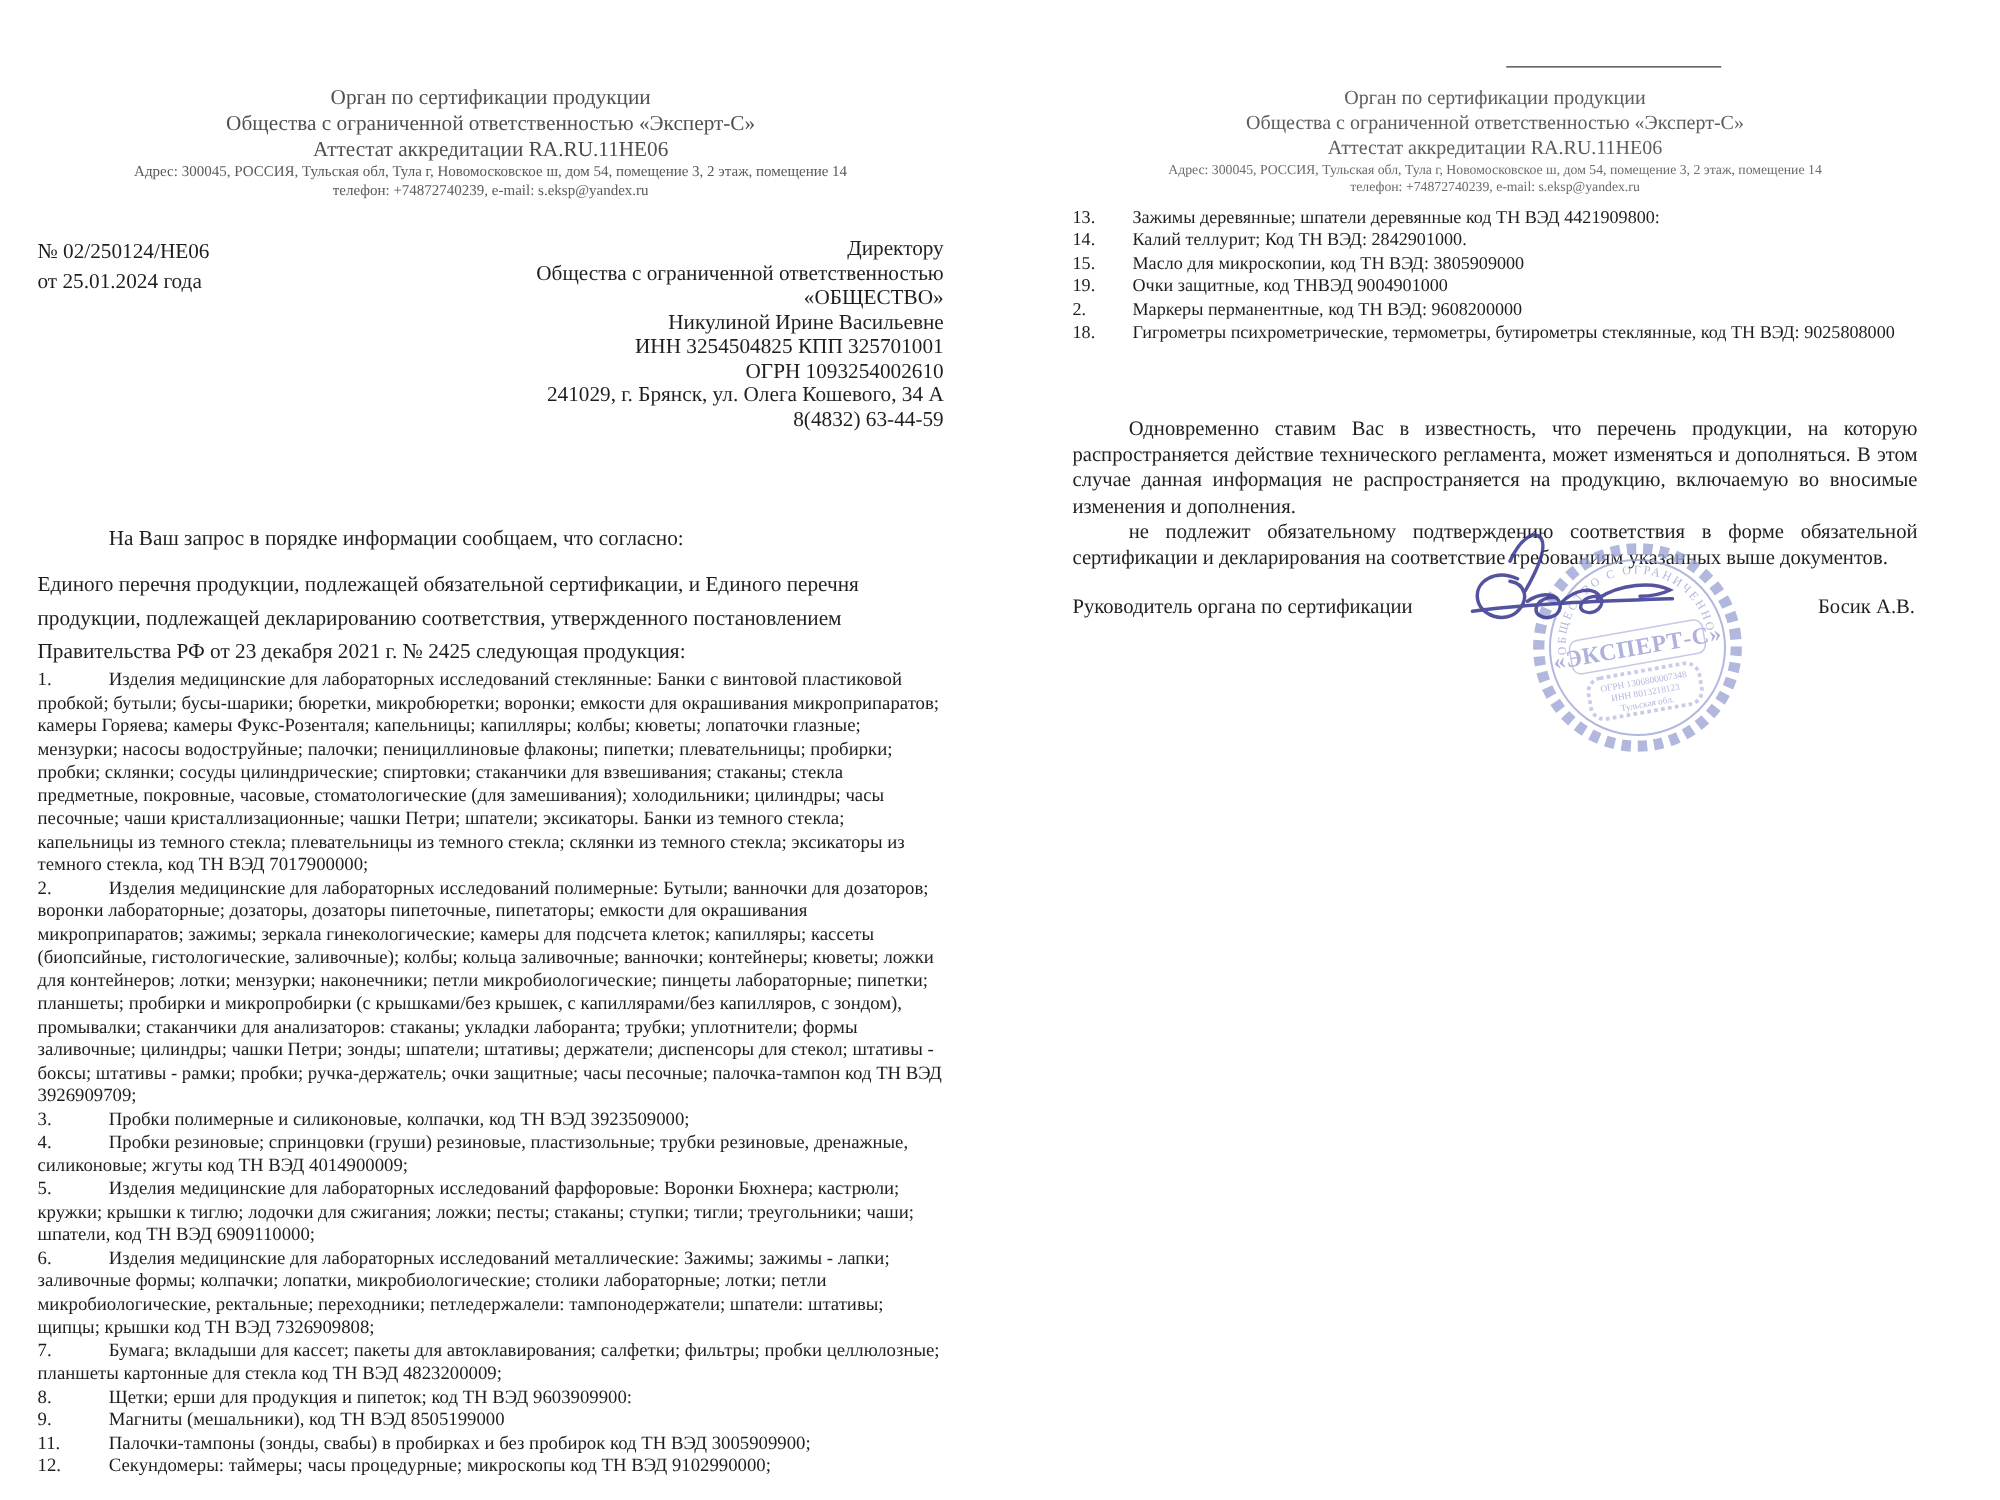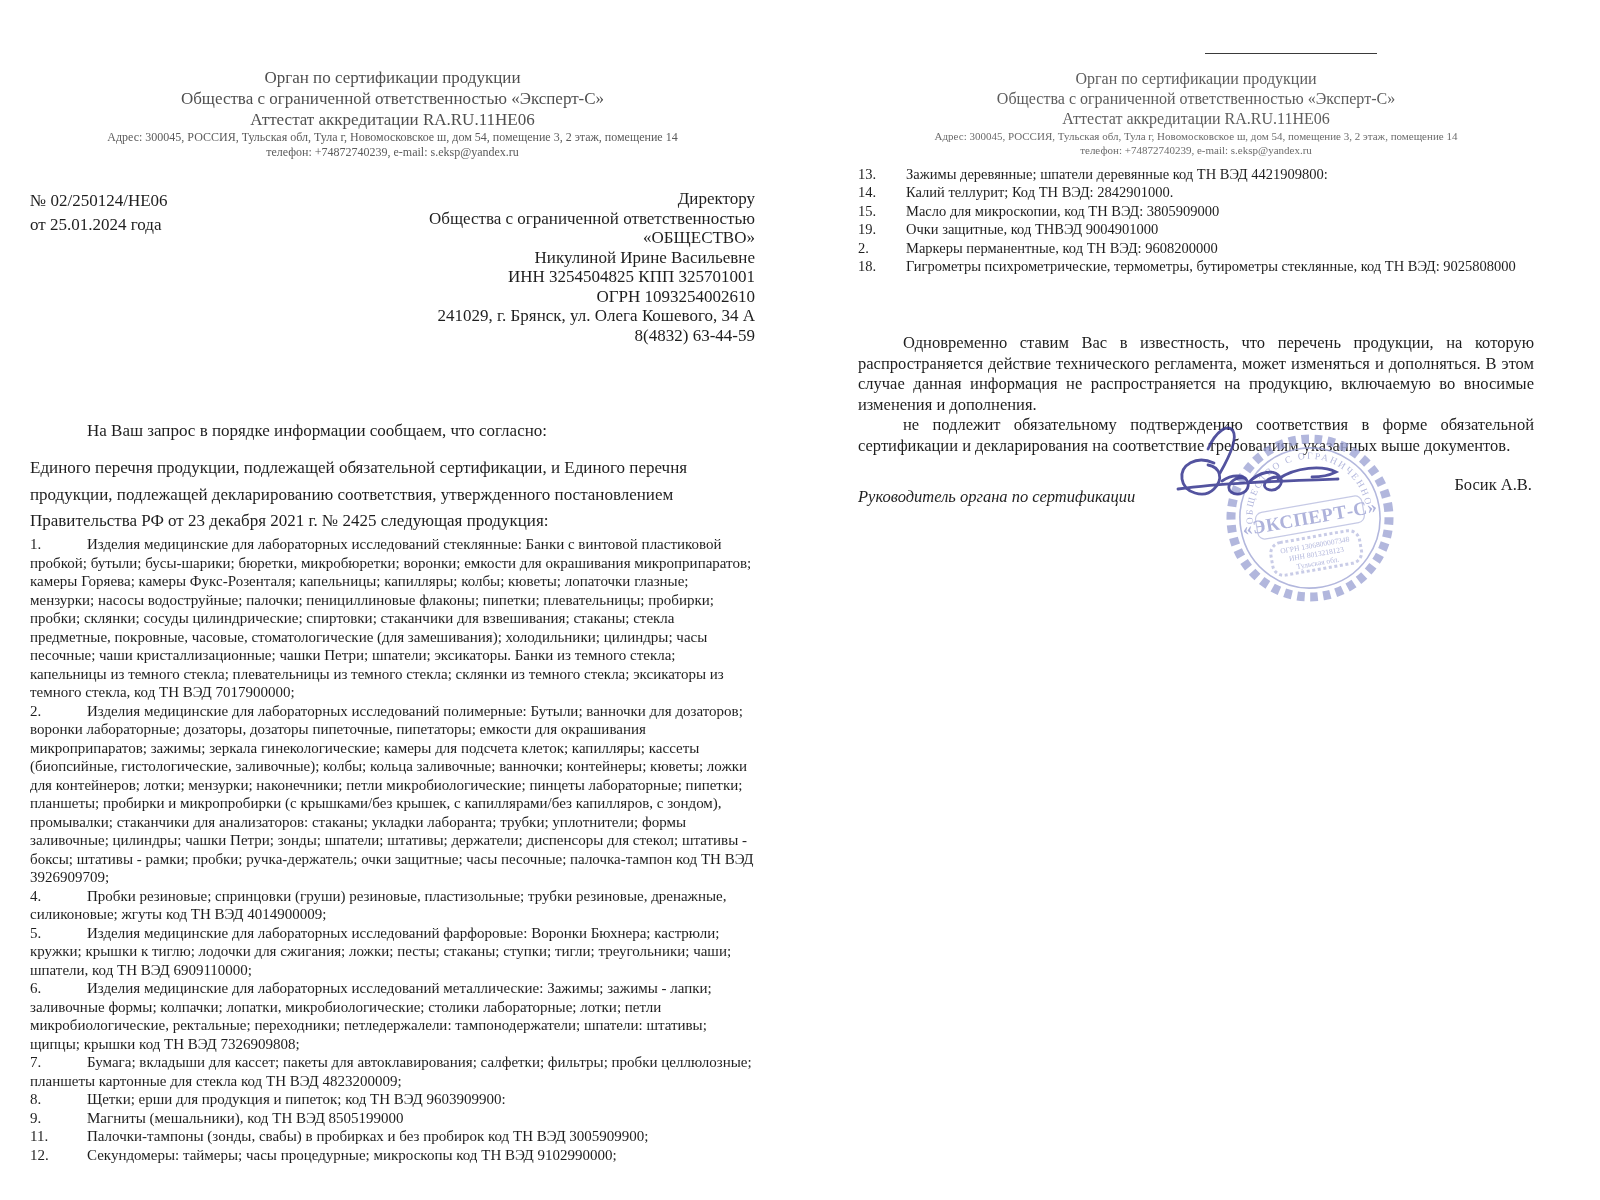--- a/index.html
+++ b/index.html
@@ -34,21 +34,21 @@
   .items-p2 { position:absolute; top:136px; left:0; width:100%; font-size:14.5px; line-height:18.4px; }
   .items-p2 .item .num { display:inline-block; width:48px; }
 
   
   .conclusion { position:absolute; top:304px; left:0; width:100%; font-size:16.5px; line-height:20.5px;
                 text-align:justify; }
   .conclusion p { text-indent:45px; }
 
   
   .sig-row { position:absolute; top:446px; left:0; width:100%; font-size:16.5px; }
-  .sig-title { position:absolute; left:0; top:12px;font-style:italic; }
+  .sig-title { position:absolute; left:0; top:0; }
   .sig-name  { position:absolute; right:2px; top:0; }
   .sig-line  { position:absolute; left:347px; top:24px; width:172px; border-top:1.4px solid #3a3a3a; }
 
   .stamp-svg { position:absolute; left:352px; top:396px; filter:blur(0.4px); opacity:.92; }
   .signature-svg { position:absolute; left:312px; top:390px; }
 </style>
 </head>
 <body>
 
 <div class="page page-left">
@@ -76,20 +76,21 @@
     <div>241029, г. Брянск, ул. Олега Кошевого, 34 А</div>
     <div>8(4832) 63-44-59</div>
   </div>
 
   <p class="salutation">На Ваш запрос в порядке информации сообщаем, что согласно:</p>
   <p class="intro">Единого перечня продукции, подлежащей обязательной сертификации, и Единого перечня продукции, подлежащей декларированию соответствия, утвержденного постановлением Правительства РФ от 23 декабря 2021 г. № 2425 следующая продукция:</p>
 
   <div class="items-p1">
     <div class="item"><span class="num">1.</span><span>Изделия медицинские для лабораторных исследований стеклянные: Банки с винтовой пластиковой пробкой; бутыли; бусы-шарики; бюретки, микробюретки; воронки; емкости для окрашивания микроприпаратов; камеры Горяева; камеры Фукс-Розенталя; капельницы; капилляры; колбы; кюветы; лопаточки глазные; мензурки; насосы водоструйные; палочки; пенициллиновые флаконы; пипетки; плевательницы; пробирки; пробки; склянки; сосуды цилиндрические; спиртовки; стаканчики для взвешивания; стаканы; стекла предметные, покровные, часовые, стоматологические (для замешивания); холодильники; цилиндры; часы песочные; чаши кристаллизационные; чашки Петри; шпатели; эксикаторы. Банки из темного стекла; капельницы из темного стекла; плевательницы из темного стекла; склянки из темного стекла; эксикаторы из темного стекла, код ТН ВЭД 7017900000;</span></div>
     <div class="item"><span class="num">2.</span><span>Изделия медицинские для лабораторных исследований полимерные: Бутыли; ванночки для дозаторов; воронки лабораторные; дозаторы, дозаторы пипеточные, пипетаторы; емкости для окрашивания микроприпаратов; зажимы; зеркала гинекологические; камеры для подсчета клеток; капилляры; кассеты (биопсийные, гистологические, заливочные); колбы; кольца заливочные; ванночки; контейнеры; кюветы; ложки для контейнеров; лотки; мензурки; наконечники; петли микробиологические; пинцеты лабораторные; пипетки; планшеты; пробирки и микропробирки (с крышками/без крышек, с капиллярами/без капилляров, с зондом), промывалки; стаканчики для анализаторов: стаканы; укладки лаборанта; трубки; уплотнители; формы заливочные; цилиндры; чашки Петри; зонды; шпатели; штативы; держатели; диспенсоры для стекол; штативы - боксы; штативы - рамки; пробки; ручка-держатель; очки защитные; часы песочные; палочка-тампон код ТН ВЭД 3926909709;</span></div>
+    <div class="item"><span class="num">3.</span><span>Пробки полимерные и силиконовые, колпачки, код ТН ВЭД 3923509000;</span></div>
     <div class="item"><span class="num">4.</span><span>Пробки резиновые; спринцовки (груши) резиновые, пластизольные; трубки резиновые, дренажные, силиконовые; жгуты код ТН ВЭД 4014900009;</span></div>
     <div class="item"><span class="num">5.</span><span>Изделия медицинские для лабораторных исследований фарфоровые: Воронки Бюхнера; кастрюли; кружки; крышки к тиглю; лодочки для сжигания; ложки; песты; стаканы; ступки; тигли; треугольники; чаши; шпатели, код ТН ВЭД 6909110000;</span></div>
     <div class="item"><span class="num">6.</span><span>Изделия медицинские для лабораторных исследований металлические: Зажимы; зажимы - лапки; заливочные формы; колпачки; лопатки, микробиологические; столики лабораторные; лотки; петли микробиологические, ректальные; переходники; петледержалели: тампонодержатели; шпатели: штативы; щипцы; крышки код ТН ВЭД 7326909808;</span></div>
     <div class="item"><span class="num">7.</span><span>Бумага; вкладыши для кассет; пакеты для автоклавирования; салфетки; фильтры; пробки целлюлозные; планшеты картонные для стекла код ТН ВЭД 4823200009;</span></div>
     <div class="item"><span class="num">8.</span><span>Щетки; ерши для продукция и пипеток; код ТН ВЭД 9603909900:</span></div>
     <div class="item"><span class="num">9.</span><span>Магниты (мешальники), код ТН ВЭД 8505199000</span></div>
     <div class="item"><span class="num">11.</span><span>Палочки-тампоны (зонды, свабы) в пробирках и без пробирок код ТН ВЭД 3005909900;</span></div>
     <div class="item"><span class="num">12.</span><span>Секундомеры: таймеры; часы процедурные; микроскопы код ТН ВЭД 9102990000;</span></div>
   </div>
 </div>

